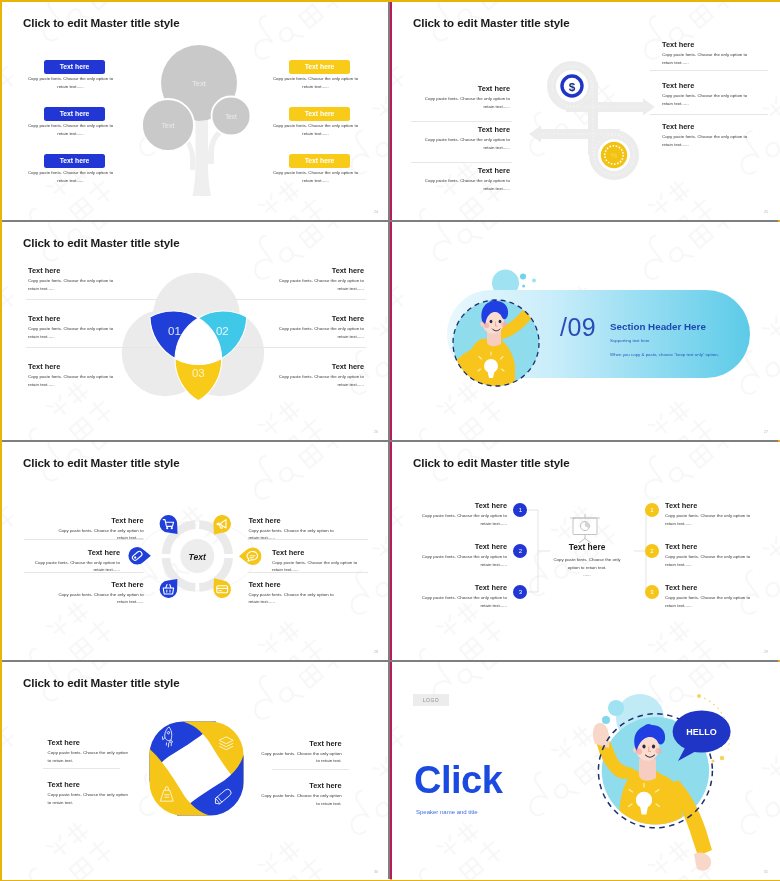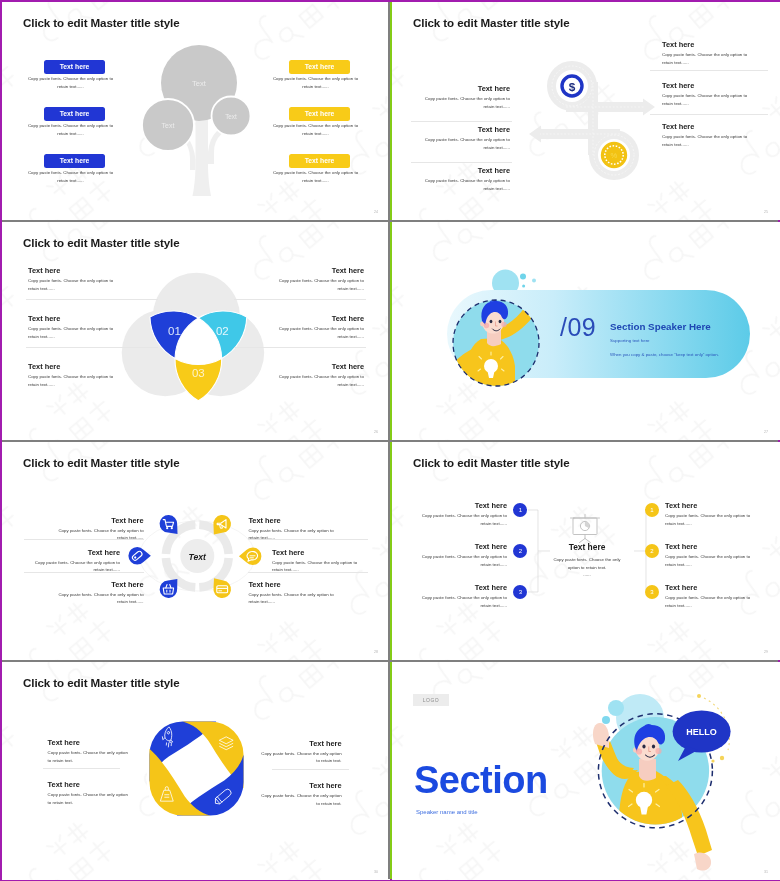--- a/index.html
+++ b/index.html
@@ -1,17 +1,17 @@
 <!DOCTYPE html>
 <html><head>
 <meta charset="utf-8">
 <style>
   html,body{margin:0;padding:0;}
   body{width:780px;height:881px;background:#fff;font-family:"Liberation Sans",sans-serif;overflow:hidden;}
-  #frame{position:absolute;left:0;top:0;width:780px;height:881px;box-sizing:border-box;border:2px solid #a21caf;background:#84cc16;}
+  #frame{position:absolute;left:0;top:0;width:780px;height:881px;box-sizing:border-box;border:2px solid #eab308;background:#be185d;}
   .slide{position:absolute;width:388px;height:218px;background:#fff;overflow:hidden;}
   .sep-v{position:absolute;left:386px;top:0px;width:2px;height:877px;background:#7f7f7f;}
   .sep-h{position:absolute;left:0px;width:776px;height:2px;background:#7f7f7f;}
   .title{position:absolute;font-weight:bold;color:#1a1a1a;font-size:11.6px;letter-spacing:-0.1px;white-space:nowrap;}
   .th{font-weight:bold;color:#222;font-size:7.4px;white-space:nowrap;}
   .body-t{color:#3a3a3a;font-size:4.4px;line-height:1.75;}
   .pnum{position:absolute;right:12px;bottom:6px;font-size:3.6px;color:#b5b5b5;}
   .hr{position:absolute;height:1px;background:#e6e6e6;}
   svg{display:block;overflow:visible;}
   .wm{position:absolute;left:0;top:0;width:388px;height:218px;pointer-events:none;opacity:1;}
@@ -251,21 +251,21 @@
               <path d="M83.5 137 L86 134.5"></path>
           <path d="M63.5 147 L61 149"></path>
               <path d="M84.5 147 L87 149"></path>
         </g>
       </g>
     </g>
     <circle cx="79" cy="121" r="43" fill="none" stroke="#1d2e6e" stroke-width="1.3" stroke-dasharray="5 4"></circle>
 
   </svg>
   <div style="position:absolute;left:168px;top:91px;font-size:25px;color:#2a4bb8;letter-spacing:0.5px;">/09</div>
-  <div style="position:absolute;left:218px;top:99px;font-size:9.8px;font-weight:bold;color:#1e47b3;">Section Speaker Here</div>
+  <div style="position:absolute;left:218px;top:99px;font-size:9.8px;font-weight:bold;color:#1e47b3;">Section Header Here</div>
   <div style="position:absolute;left:218px;top:116px;font-size:4.4px;color:#2a55bb;">Supporting text here</div>
   <div style="position:absolute;left:218px;top:130px;font-size:4.4px;color:#2a55bb;">When you copy &amp; paste, choose "keep text only" option.</div>
   <div class="pnum">27</div>
 </div>
 
 <div class="slide" style="left:0px;top:440px;">
   <svg class="wm" viewBox="0 0 388 218">
         <use href="#wmpat"></use>
       </svg>
   <div class="title" style="left:21px;top:14px;">Click to edit Master title style</div>
@@ -489,21 +489,21 @@
   <div class="hr" style="left:269.5px;top:106.6px;width:77px;"></div>
   <div class="pnum">30</div>
 </div>
 
 <div class="slide" style="left:390px;top:660px;">
   <svg class="wm" viewBox="0 0 388 218">
         <use href="#wmpat"></use>
       </svg>
   <div style="position:absolute;left:21px;top:32px;width:36px;height:12px;background:#ececec;"></div>
   <div style="position:absolute;left:21px;top:32px;width:36px;height:12px;line-height:12px;text-align:center;font-size:5px;color:#8e8e8e;letter-spacing:0.5px;">LOGO</div>
-  <div style="position:absolute;left:22px;top:99px;font-size:38px;font-weight:bold;color:#1b4ae0;letter-spacing:-0.5px;line-height:1;">Section</div>
+  <div style="position:absolute;left:22px;top:99px;font-size:38px;font-weight:bold;color:#1b4ae0;letter-spacing:-0.5px;line-height:1;">Click</div>
   <div style="position:absolute;left:24px;top:147px;font-size:6px;color:#3f6fe0;">Speaker name and title</div>
 
   <svg style="position:absolute;left:190px;top:-4px;" width="198" height="222" viewBox="0 0 198 222">
     <defs>
           <clipPath id="thxclip">
             <circle cx="73.4" cy="112.8" r="53.7"></circle>
           </clipPath>
         </defs>
 
     <circle cx="58" cy="60" r="24" fill="#bfeaf6"></circle>

